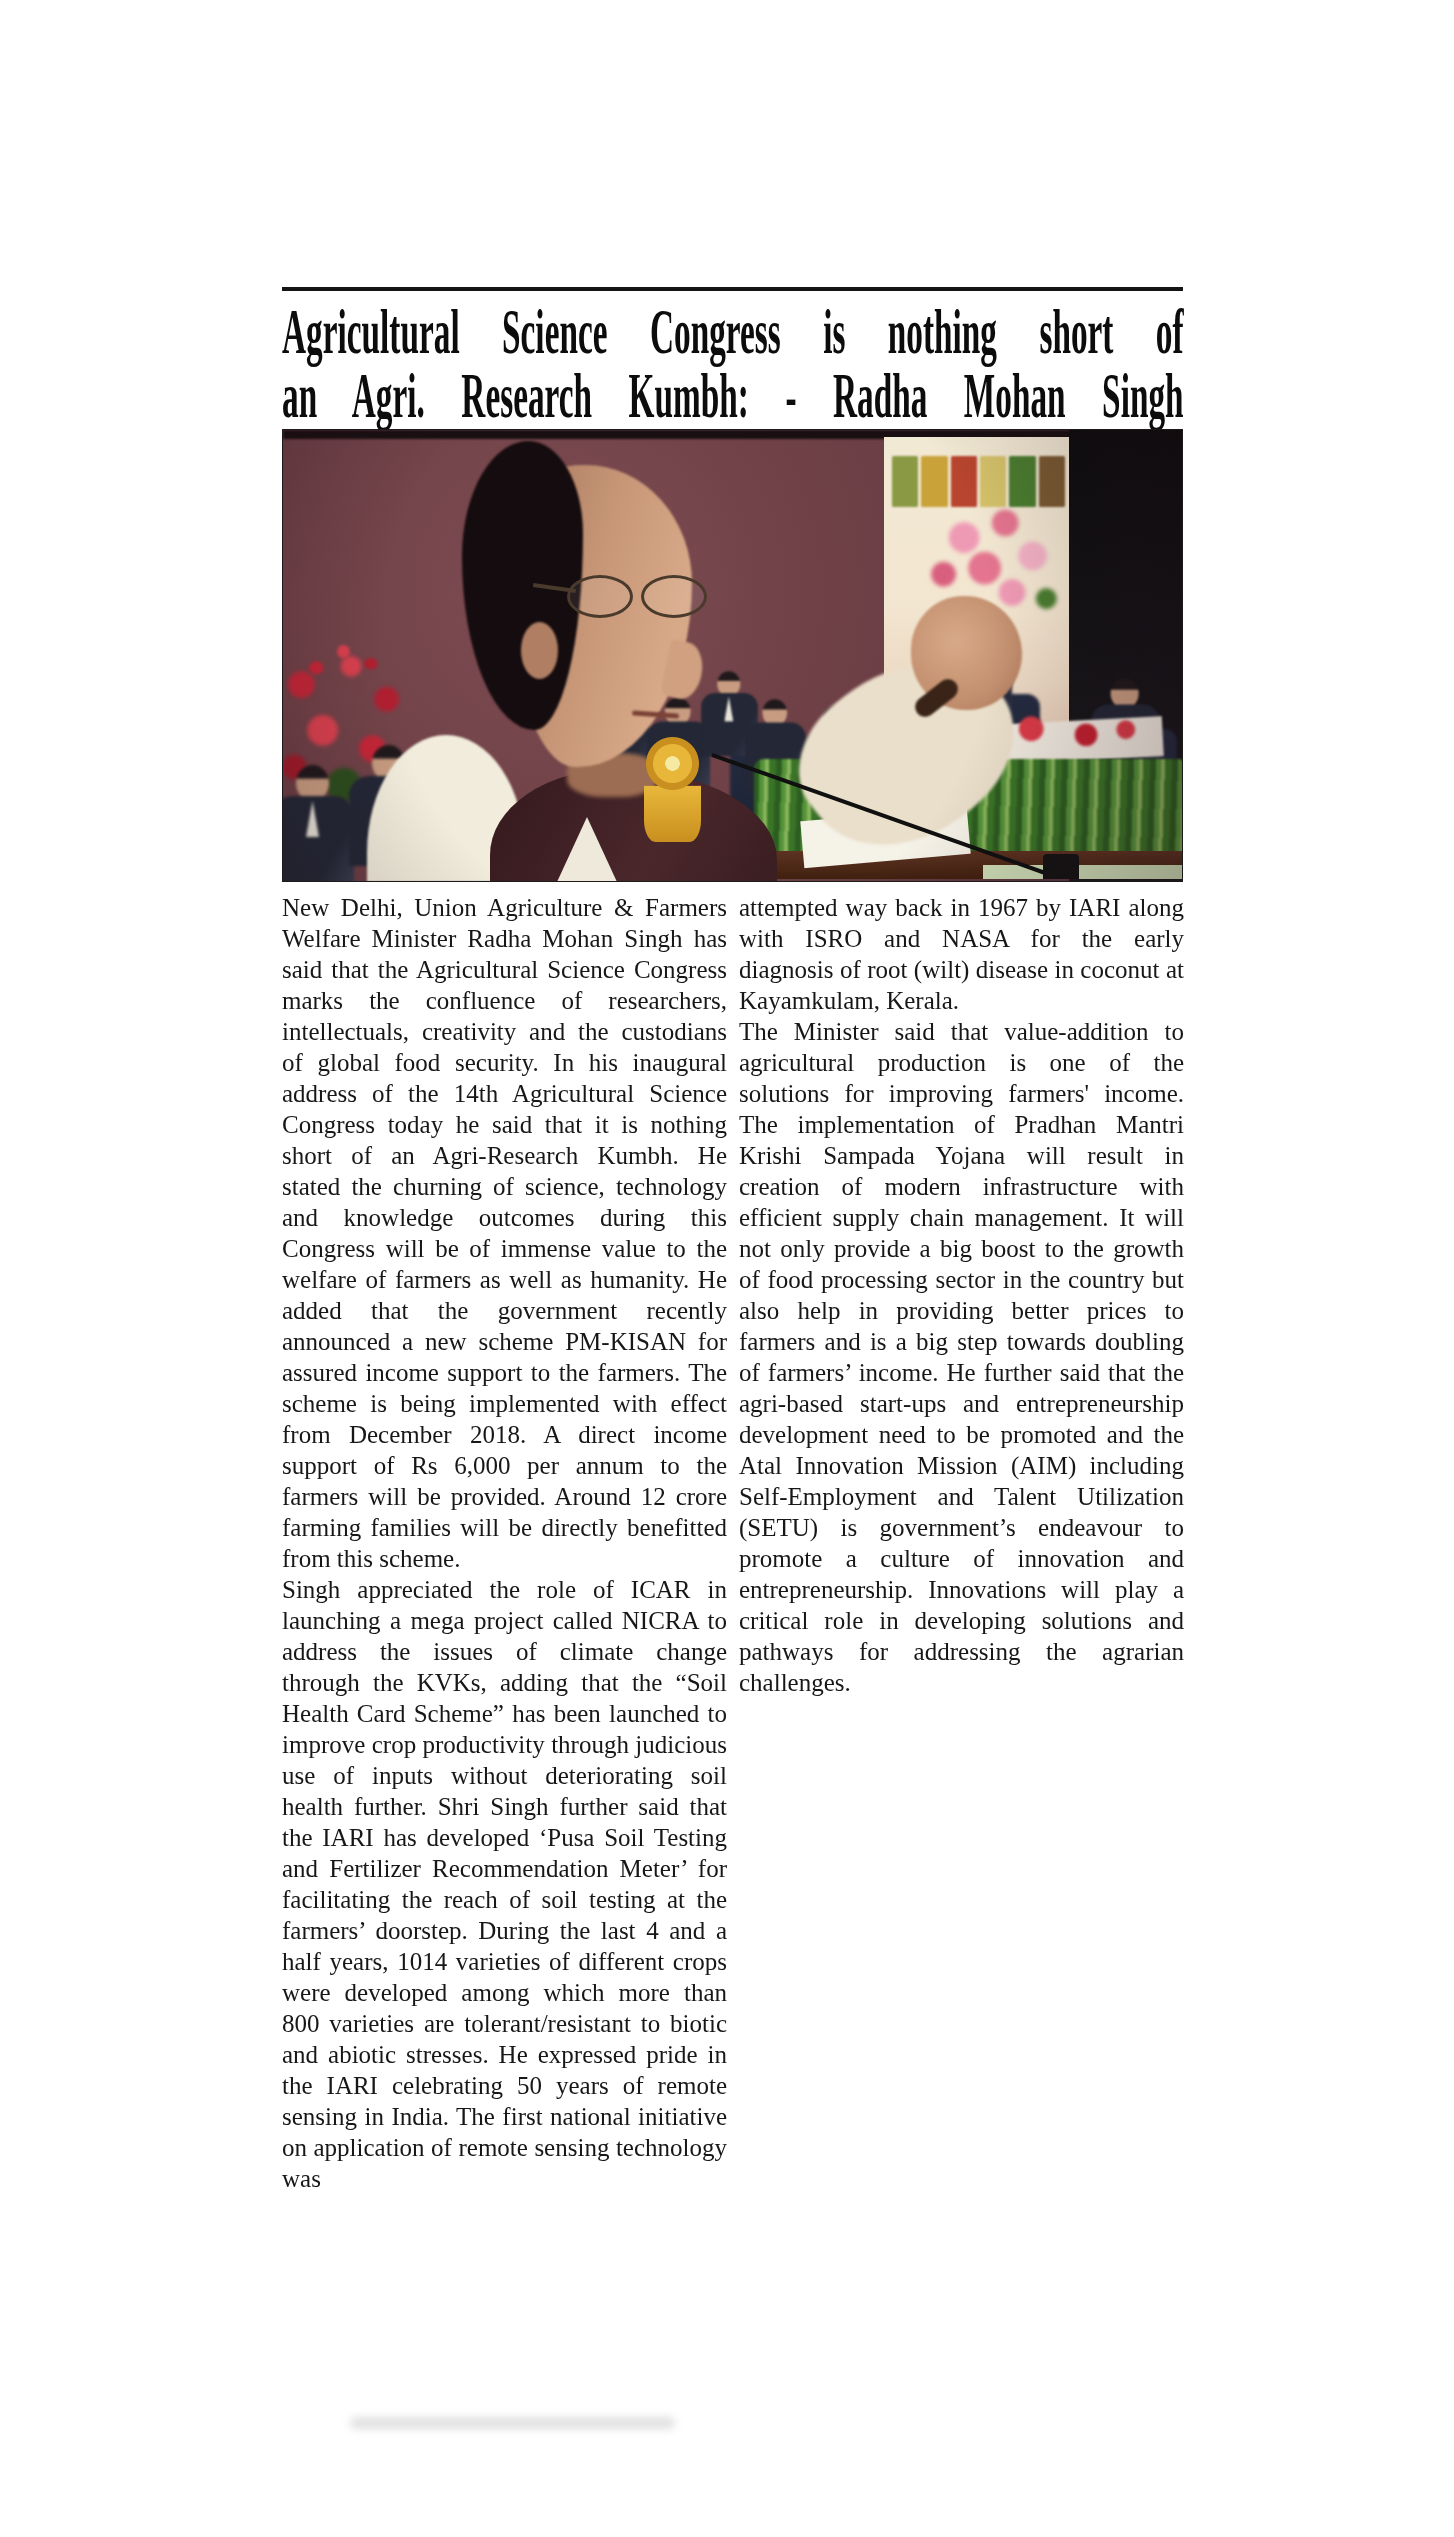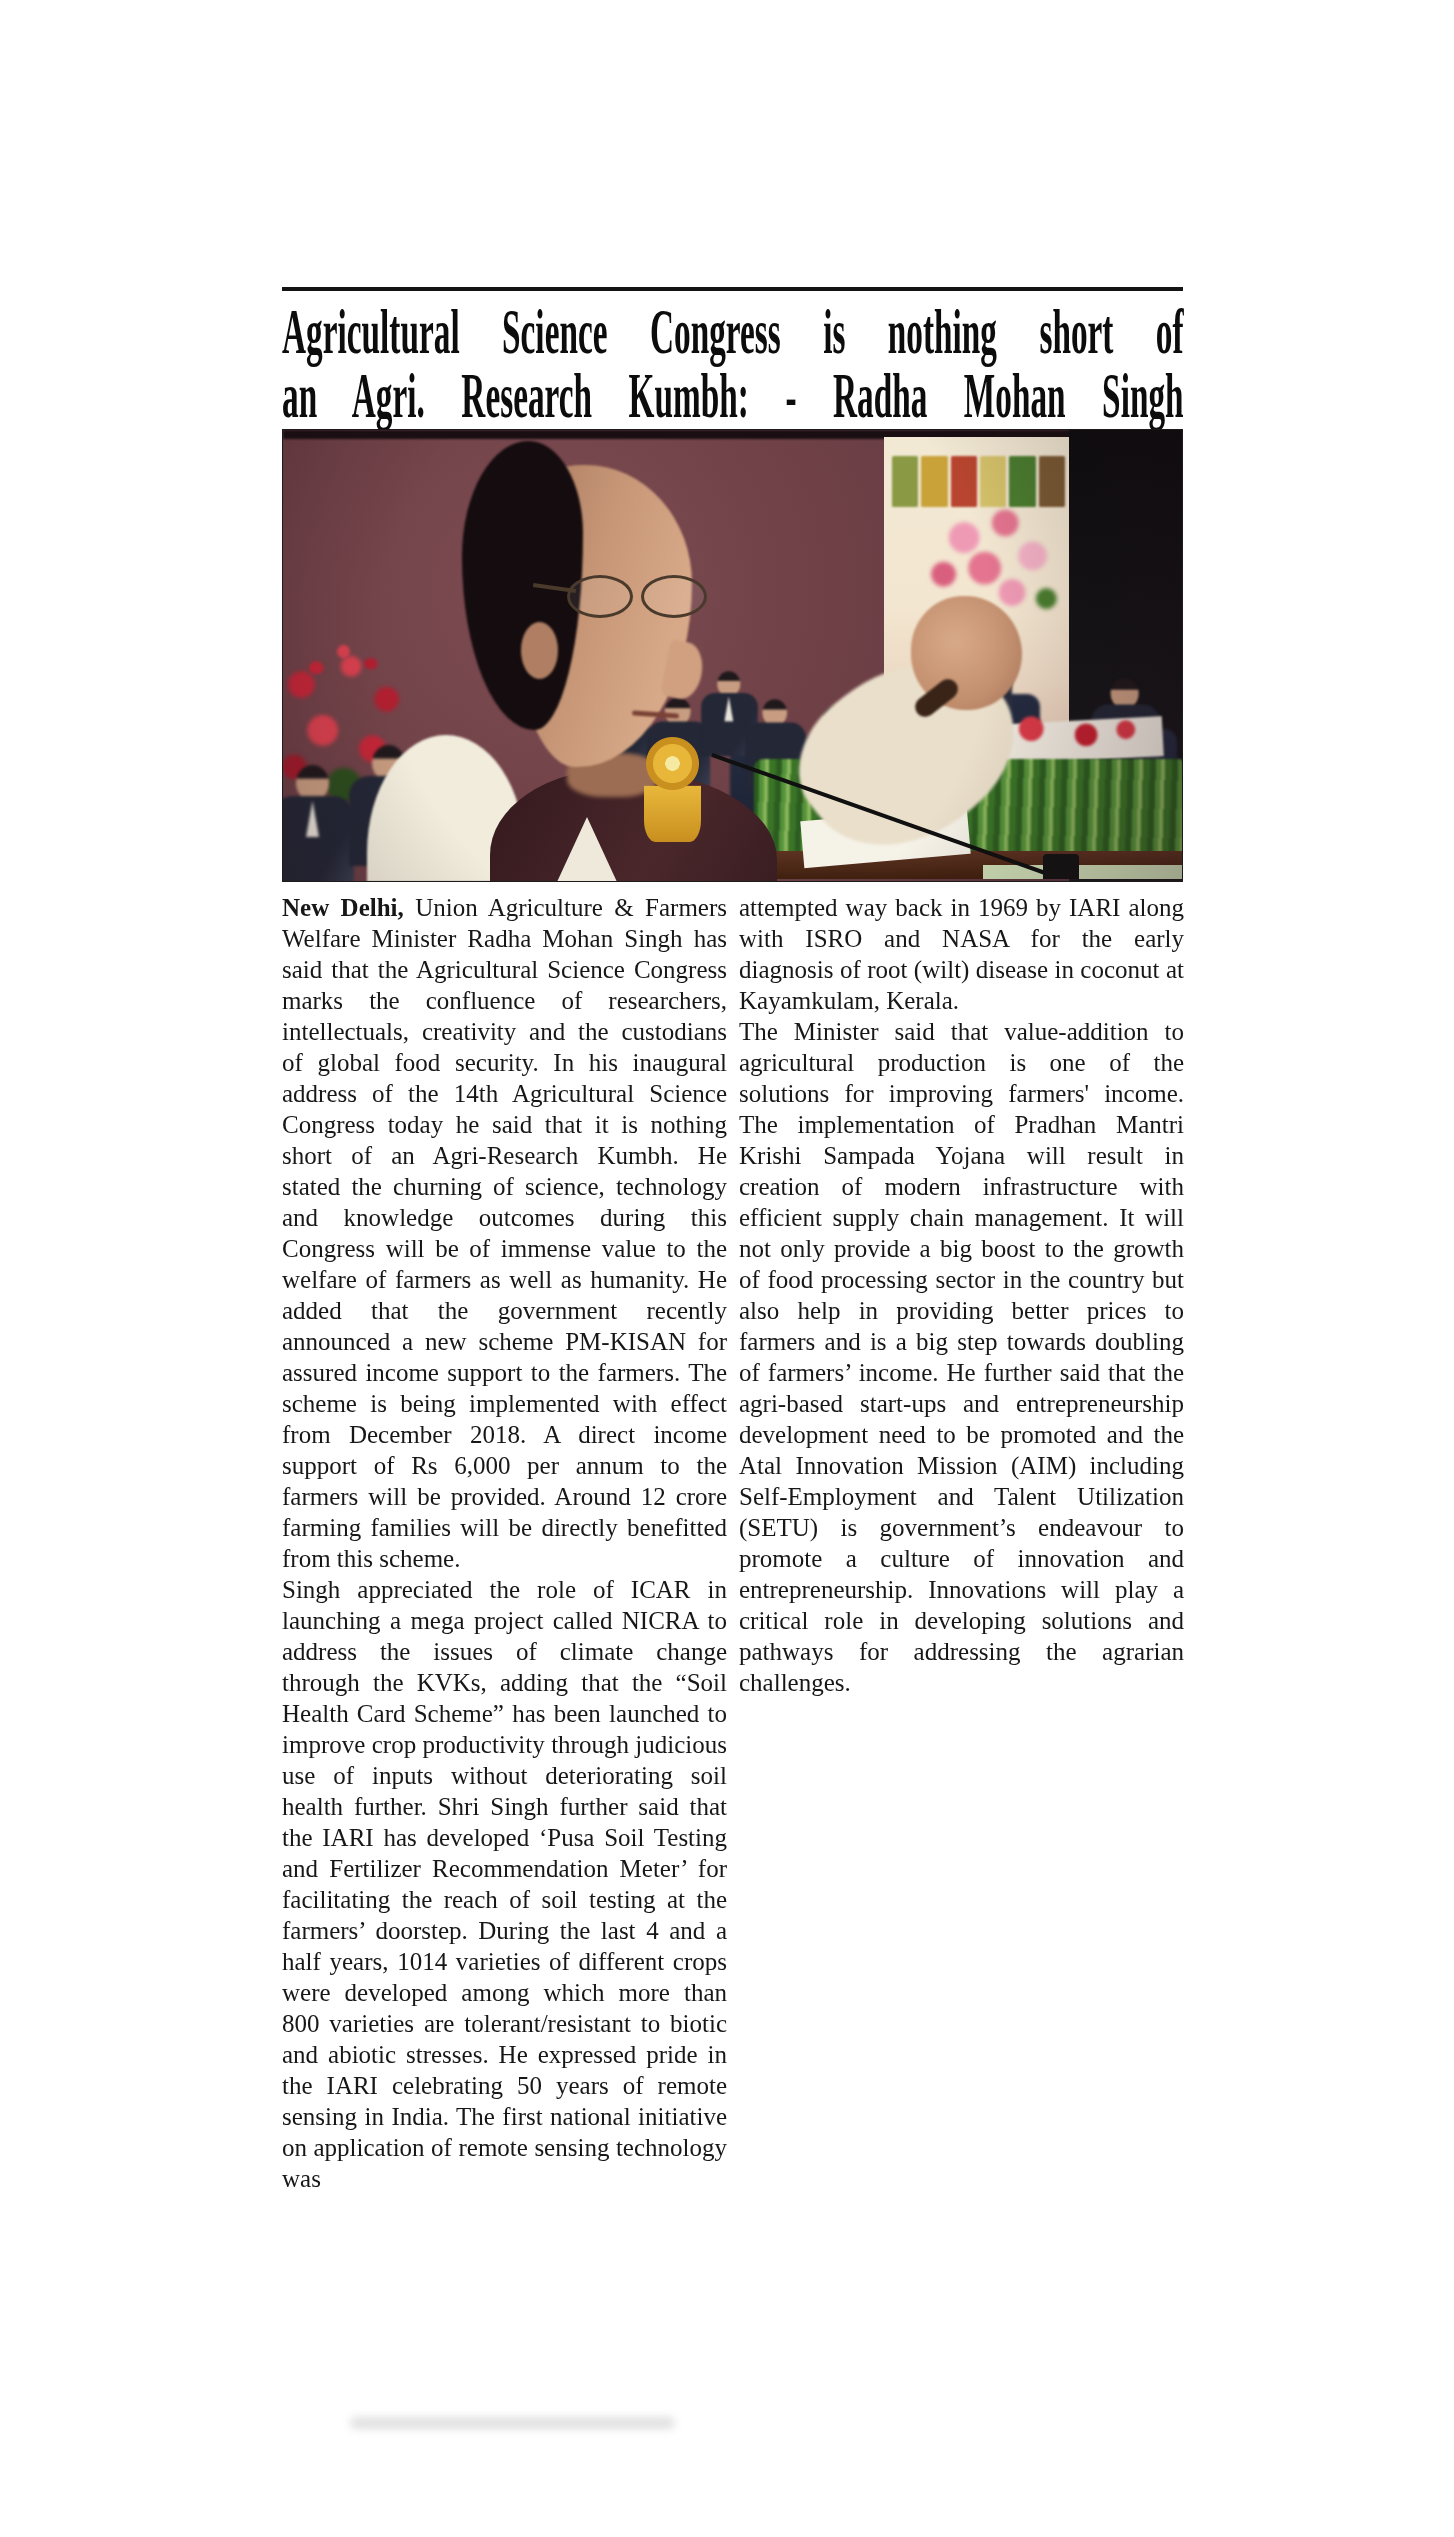--- a/index.html
+++ b/index.html
@@ -131,21 +131,21 @@
     background:radial-gradient(circle at 45% 45%, rgba(0,0,0,0) 55%, rgba(30,8,14,0.28) 100%);}
   
   .col{
     position:absolute;top:892px;width:445px;
     font-size:25px;line-height:31px;color:#171717;
     text-align:justify;
   }
   .col p{margin:0;}
   .col-left{left:282px;}
   .col-right{left:739px;}
-  .dateline{font-weight:bold;margin-top:24px;}
+  .dateline{font-weight:normal;margin-top:24px;}
   .ghost-line{
     position:absolute;left:350px;top:2417px;width:325px;height:12px;
     background:#8a8a8a;opacity:0.26;filter:blur(4px);border-radius:6px;
   }
 </style>
 </head>
 <body>
 
 <div class="page">
 
@@ -257,20 +257,20 @@
   </figure>
 
   <div class="col col-left">
     <p class="para">
       <b class="dateline">New Delhi,</b><span> Union Agriculture &amp; Farmers Welfare Minister Radha Mohan Singh has said that the Agricultural Science Congress marks the confluence of researchers, intellectuals, creativity and the custodians of global food security. In his inaugural address of the 14th Agricultural Science Congress today he said that it is nothing short of an Agri-Research Kumbh. He stated the churning of science, technology and knowledge outcomes during this Congress will be of immense value to the welfare of farmers as well as humanity. He added that the government recently announced a new scheme PM-KISAN for assured income support to the farmers. The scheme is being implemented with effect from December 2018. A direct income support of Rs 6,000 per annum to the farmers will be provided. Around 12 crore farming families will be directly benefitted from this scheme.</span>
     </p>
     <p class="para">Singh appreciated the role of ICAR in launching a mega project called NICRA to address the issues of climate change through the KVKs, adding that the “Soil Health Card Scheme” has been launched to improve crop productivity through judicious use of inputs without deteriorating soil health further. Shri Singh further said that the IARI has developed ‘Pusa Soil Testing and Fertilizer Recommendation Meter’ for facilitating the reach of soil testing at the farmers’ doorstep. During the last 4 and a half years, 1014 varieties of different crops were developed among which more than 800 varieties are tolerant/resistant to biotic and abiotic stresses. He expressed pride in the IARI celebrating 50 years of remote sensing in India. The first national initiative on application of remote sensing technology was</p>
   </div>
 
   <div class="col col-right">
-    <p class="para">attempted way back in 1969 by IARI along with ISRO and NASA for the early diagnosis of root (wilt) disease in coconut at Kayamkulam, Kerala.</p>
+    <p class="para">attempted way back in 1967 by IARI along with ISRO and NASA for the early diagnosis of root (wilt) disease in coconut at Kayamkulam, Kerala.</p>
     <p class="para">The Minister said that value-addition to agricultural production is one of the solutions for improving farmers' income. The implementation of Pradhan Mantri Krishi Sampada Yojana will result in creation of modern infrastructure with efficient supply chain management. It will not only provide a big boost to the growth of food processing sector in the country but also help in providing better prices to farmers and is a big step towards doubling of farmers’ income. He further said that the agri-based start-ups and entrepreneurship development need to be promoted and the Atal Innovation Mission (AIM) including Self-Employment and Talent Utilization (SETU) is government’s endeavour to promote a culture of innovation and entrepreneurship. Innovations will play a critical role in developing solutions and pathways for addressing the agrarian challenges.</p>
   </div>
 
   <div class="ghost-line"></div>
 
 </div>
 
 
 </body></html>

